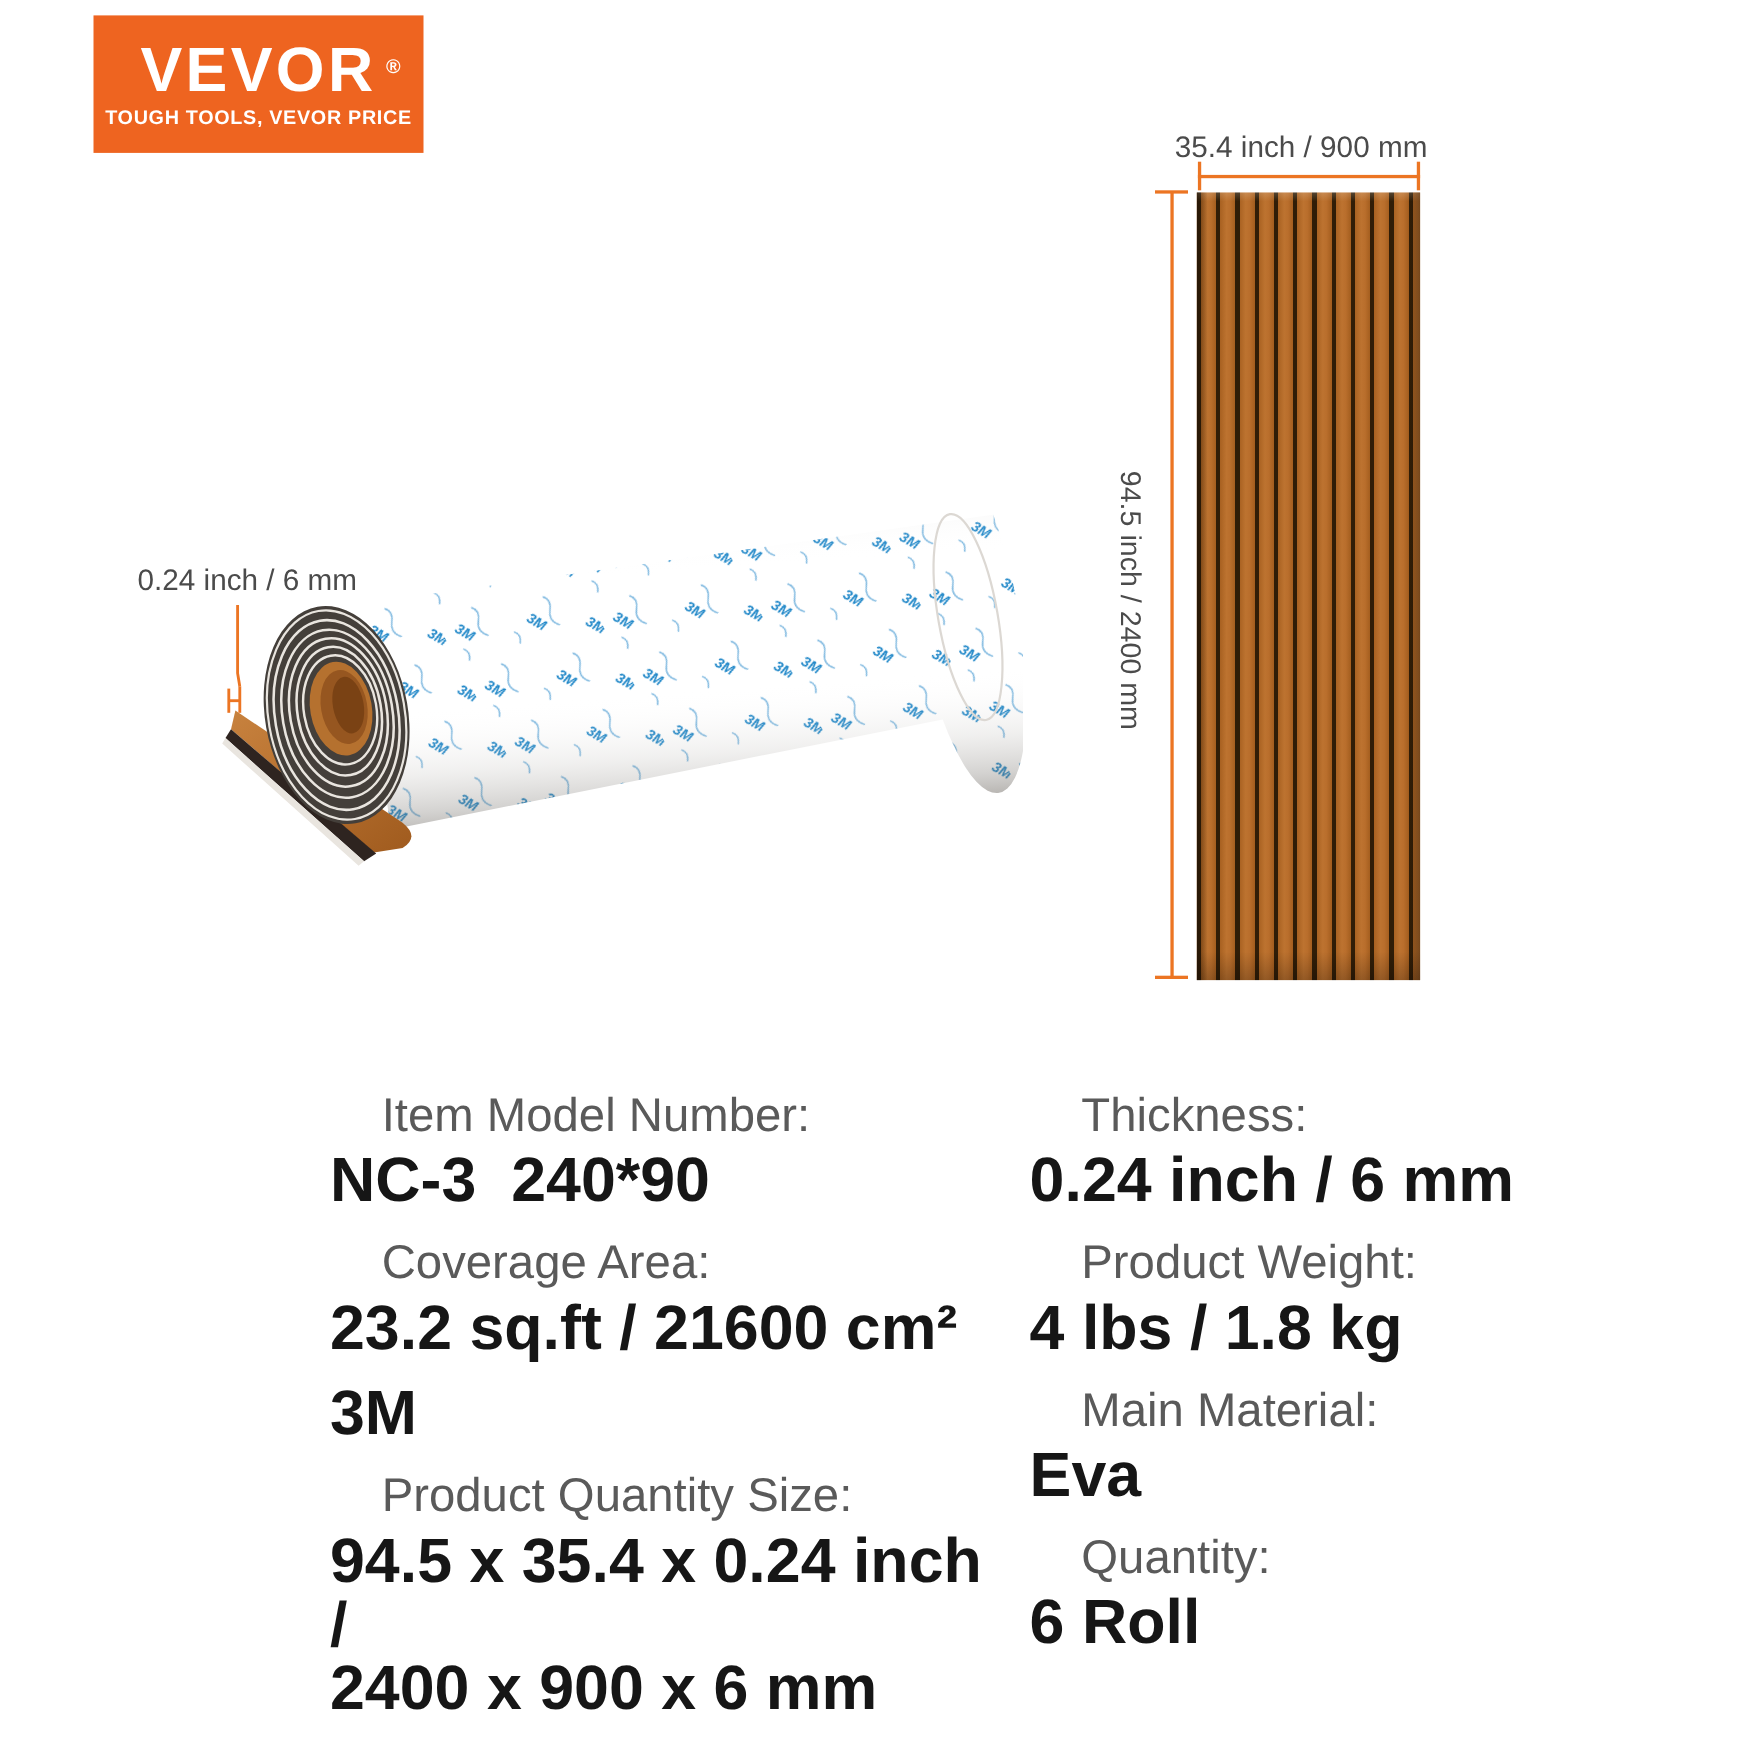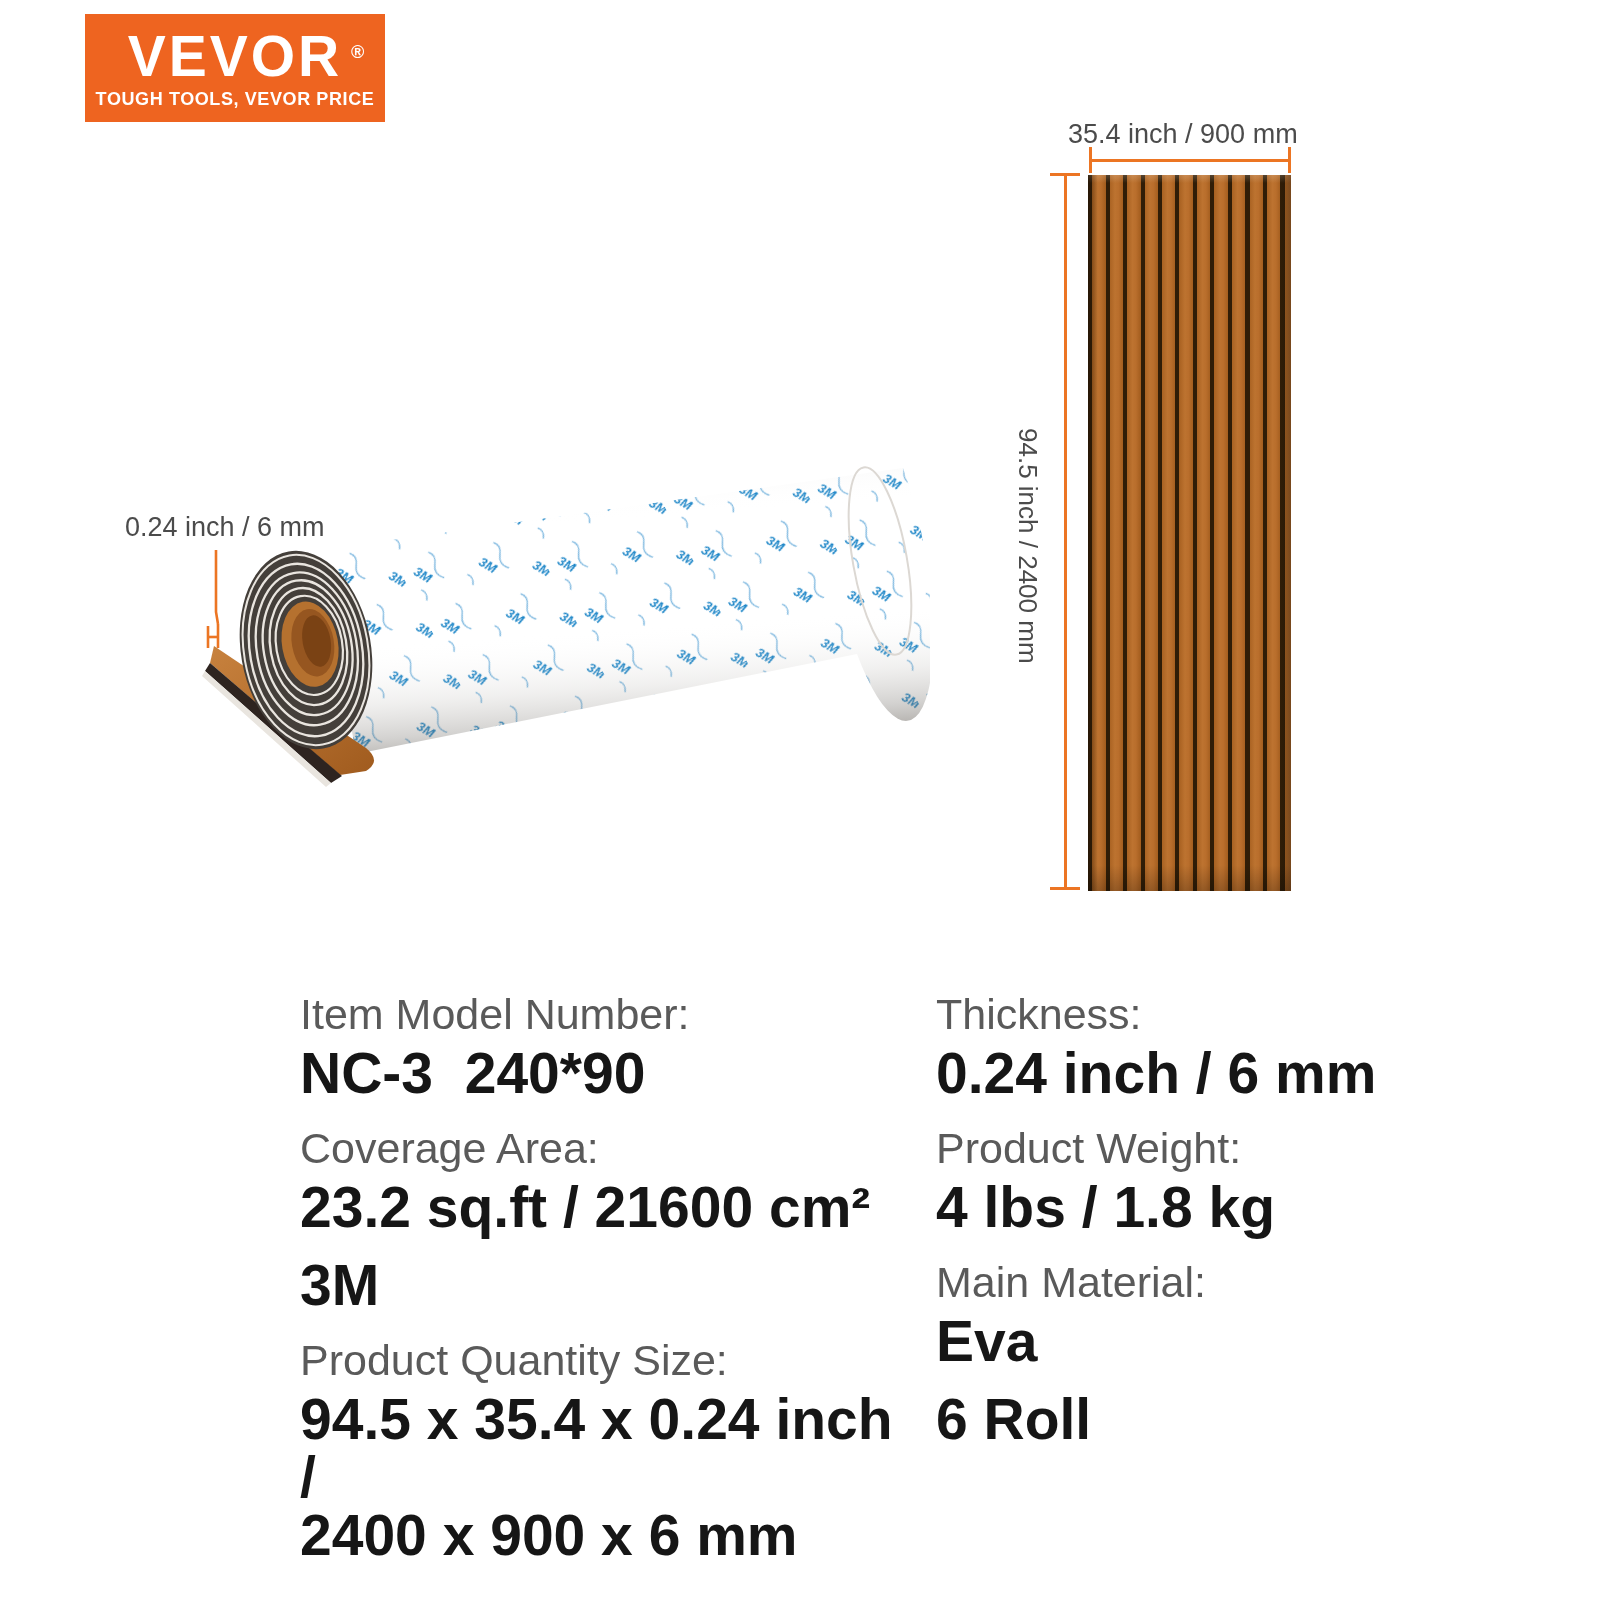--- a/index.html
+++ b/index.html
@@ -1,20 +1,20 @@
 <!DOCTYPE html>
 <html><head>
 <meta charset="utf-8">
 <style>
   html,body{margin:0;padding:0;background:#ffffff;}
   .stage{position:relative;width:1600px;height:1600px;background:#ffffff;overflow:hidden;
          font-family:"Liberation Sans",sans-serif;}
 
   
-  .logo{position:absolute;left:85px;top:14px;width:300px;height:108px;background:#EE6420;
+  .logo{position:absolute;left:85px;top:14px;width:300px;height:125px;background:#EE6420;
         display:flex;flex-direction:column;align-items:center;justify-content:center;}
   .logo-word{color:#ffffff;font-weight:bold;font-size:57px;letter-spacing:3px;line-height:58px;
              position:relative;white-space:nowrap;}
   .logo-reg{position:absolute;right:-22px;top:-4px;font-size:18px;letter-spacing:0;font-weight:bold;}
   .logo-tagline{color:#ffffff;font-weight:bold;font-size:18px;letter-spacing:.6px;margin-top:4px;
                 white-space:nowrap;}
 
   
   .dim-line{position:absolute;background:#EC7523;}
 
@@ -45,21 +45,21 @@
   .leader-svg{position:absolute;left:200px;top:550px;}
 
   
   .roll-svg{position:absolute;left:170px;top:420px;}
 
   
   .spec-col{position:absolute;top:988px;}
   .spec-col.left{left:300px;width:620px;}
   .spec-col.right{left:936px;width:560px;}
   .spec-item{margin-bottom:20px;}
-  .spec-label{font-size:43px;color:#5A5A5A;line-height:52px;margin-bottom:4px;}
+  .spec-label{font-size:43px;color:#5A5A5A;line-height:52px;margin-bottom:4px;margin-left:47px;}
   .spec-value{font-size:57px;font-weight:bold;color:#161616;line-height:58px;white-space:pre-wrap;}
 </style>
 </head>
 <body>
 
 <div class="stage">
 
   <div class="logo">
     <div class="logo-word">
       <span>VEVOR</span>
@@ -173,17 +173,18 @@
     </div>
     <div class="spec-item">
       <div class="spec-label">Product Weight:</div>
       <div class="spec-value">4 lbs / 1.8 kg</div>
     </div>
     <div class="spec-item">
       <div class="spec-label">Main Material:</div>
       <div class="spec-value">Eva</div>
     </div>
     <div class="spec-item">
+      <div class="spec-label">Quantity:</div>
       <div class="spec-value">6 Roll</div>
     </div>
   </div>
 
 </div>
 
 </body></html>

